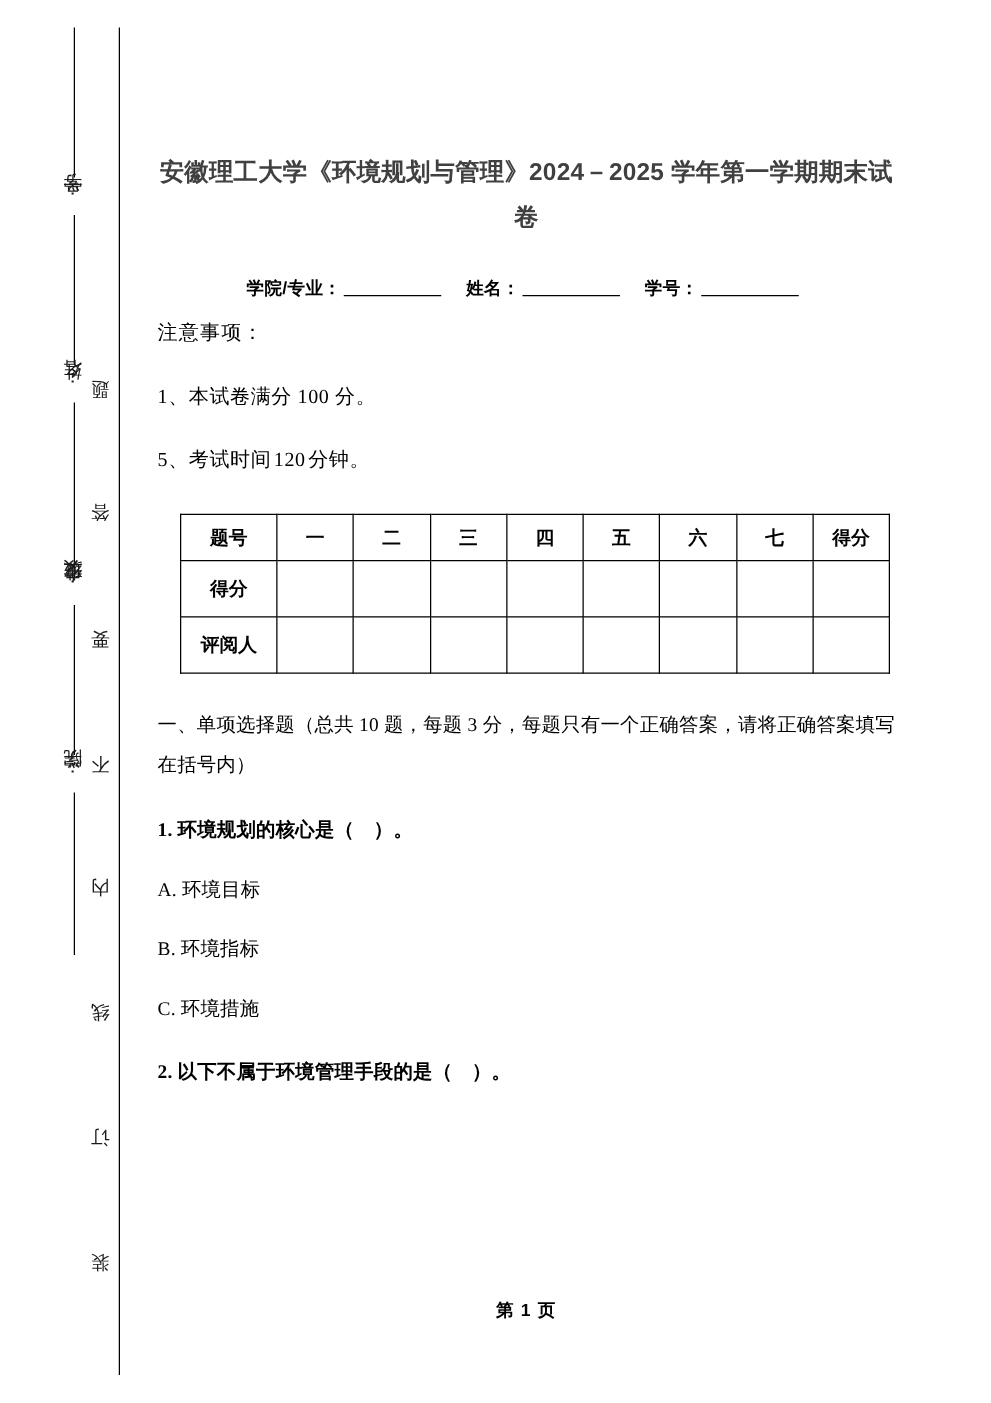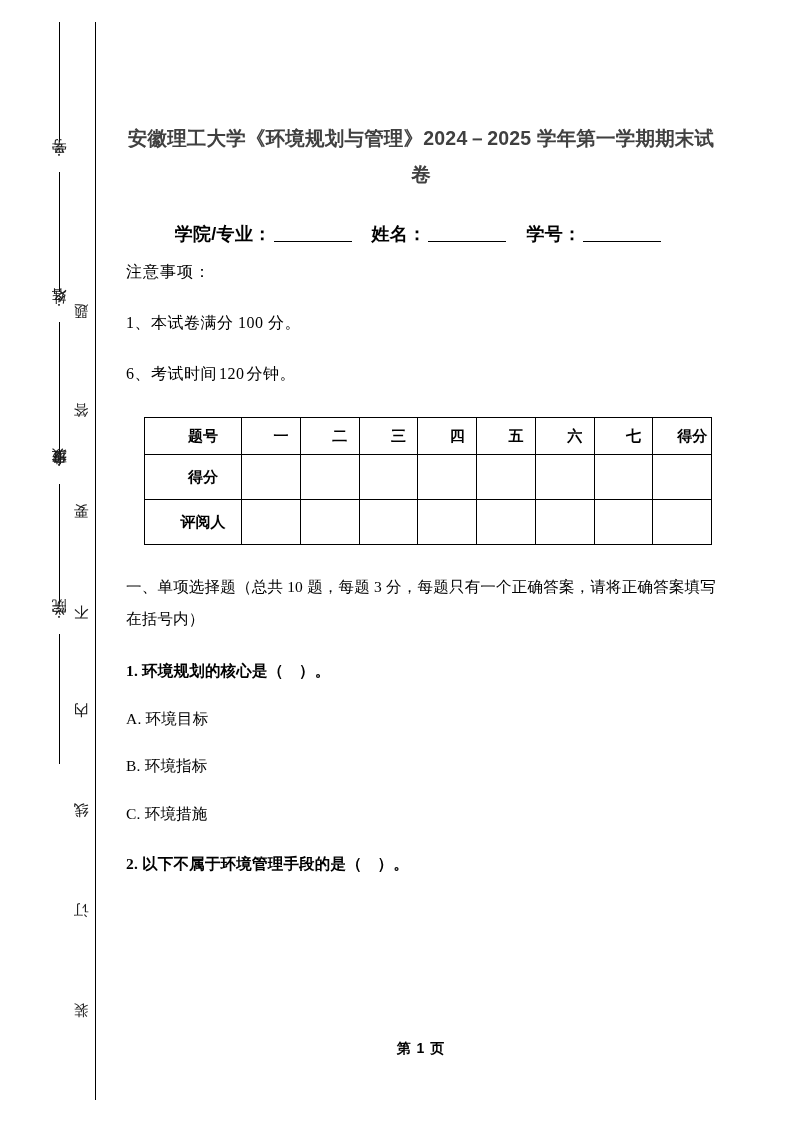--- a/index.html
+++ b/index.html
@@ -105,21 +105,21 @@
     text-align: center;
     letter-spacing: 0.2px;
     color: #404040;
   }
 
   .id-line {
     margin-top: 30px;
     text-align: center;
     font-family: "Liberation Sans", "DejaVu Sans", sans-serif;
     font-weight: bold;
-    font-size: 18px;
+    font-size: 14px;
     letter-spacing: 0.3px;
     white-space: nowrap;
   }
   .id-line .blank {
     display: inline-block;
     border-bottom: 1.5px solid #000;
     width: 78px;
     vertical-align: -2px;
     margin: 0 6px 0 2px;
   }
@@ -150,21 +150,20 @@
     table-layout: fixed;
   }
   .score-table td {
     border: 1px solid #000;
     height: 34px;
     text-align: center;
     vertical-align: middle;
     font-family: "Liberation Sans", "DejaVu Sans", sans-serif;
     font-weight: bold;
     font-size: 15px;
-    padding-left: 21px;
   }
   .score-table tr:nth-child(2) td,
   .score-table tr:nth-child(3) td { height: 42px; }
   .score-table .rowhead { width: 74px; }
 
   
   .section-head {
     margin-top: 26px;
     font-size: 15.5px;
     line-height: 2.05;
@@ -238,21 +237,21 @@
 
     <div class="id-line">
       <span>学院/专业：</span><span class="blank"></span><span class="id-gap"></span><span>姓名：</span><span class="blank"></span><span class="id-gap"></span><span>学号：</span><span class="blank"></span>
     </div>
 
     <div class="note-head">注意事项：</div>
 
     <div class="note-item">1、本试卷满分 100 分。</div>
 
     <div class="note-item">
-      <span>6、考试时间</span><span class="uline">120</span><span>分钟。</span>
+      <span>5、考试时间</span><span class="uline">120</span><span>分钟。</span>
     </div>
 
     <table class="score-table">
       <tbody>
           <tr>
         <td class="rowhead">题号</td>
         <td>一</td>
         <td>二</td>
         <td>三</td>
         <td>四</td>

